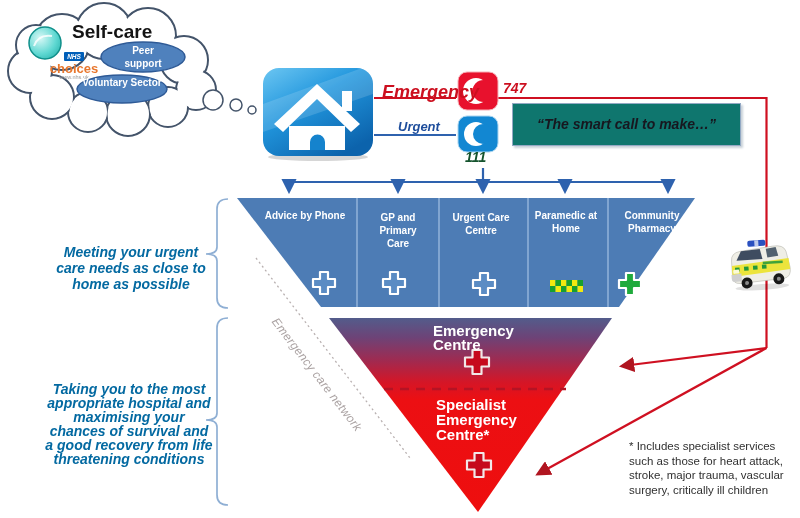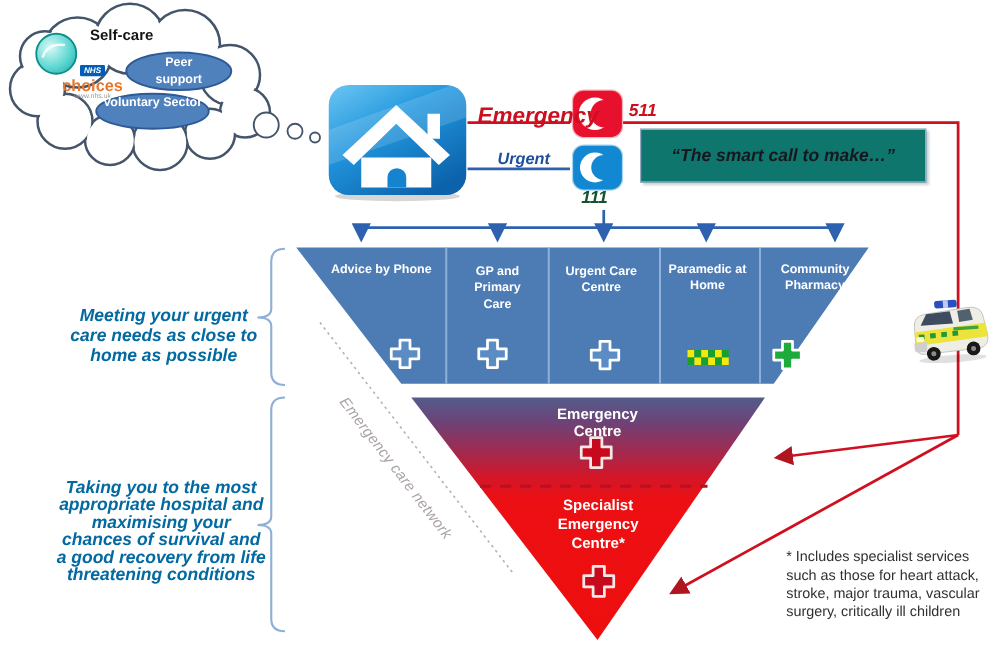--- a/index.html
+++ b/index.html
@@ -3,21 +3,21 @@
 <meta charset="utf-8">
 <style>
   html,body{margin:0;padding:0;background:#fff;}
   #canvas{
     position:relative;width:800px;height:518px;overflow:hidden;background:#ffffff;
     font-family:"Liberation Sans","DejaVu Sans",sans-serif;
   }
   .txt{position:absolute;}
   .bi{font-weight:bold;font-style:italic;}
   .colhead{color:#fff;font-weight:bold;font-size:10px;line-height:13px;text-align:center;}
-  .tiercap{color:#fff;font-weight:bold;font-size:12px;text-align:center;}
+  .tiercap{color:#fff;font-weight:bold;font-size:15px;}
   .note{font-weight:bold;font-style:italic;color:#0369a1;font-size:14px;text-align:center;}
   .num{font-size:14px;font-weight:bold;font-style:italic;}
   svg{position:absolute;left:0;top:0;}
 </style>
 </head>
 <body>
 
 <div id="canvas">
 
   <svg width="800" height="518" viewBox="0 0 800 518">
@@ -188,33 +188,33 @@
       <rect x="34" y="23" width="20" height="2.5" fill="#22983a" opacity="0.85"></rect>
       <path d="M2,34 L12,33 L12,41 L4,41 Q2,41 2,38 Z" fill="#cfcfcf"></path>
       <rect x="4" y="29" width="6" height="4" rx="1" fill="#fafad8"></rect>
       <circle cx="17" cy="43" r="5.5" fill="#181818"></circle>
         <circle cx="17" cy="43" r="2" fill="#8a8a8a"></circle>
       <circle cx="49" cy="41" r="5.5" fill="#181818"></circle>
         <circle cx="49" cy="41" r="2" fill="#8a8a8a"></circle>
     </g>
   </svg>
 
-  <div class="txt" style="left:72px;top:21px;font-size:12px;font-weight:bold;color:#141414;">Self-care</div>
+  <div class="txt" style="left:72px;top:21px;font-size:19px;font-weight:bold;color:#141414;">Self-care</div>
 
   <div class="txt" style="left:44px;top:45px;width:60px;text-align:center;">
     <span style="display:inline-block;background:#005eb8;color:#fff;font-size:6.5px;font-weight:bold;font-style:italic;padding:1px 3px;border-radius:1px;">NHS</span>
     <div style="color:#e8772d;font-weight:bold;font-size:13px;line-height:11px;">choices</div>
     <div style="color:#999;font-size:5.5px;">www.nhs.uk</div>
   </div>
 
   <div class="txt colhead" style="left:113px;top:44px;width:60px;">Peer support</div>
   <div class="txt colhead" style="left:82px;top:76px;width:80px;">Voluntary Sector</div>
 
   <div class="txt bi" style="left:382px;top:82px;font-size:18px;color:#cc0f1f;">Emergency</div>
-  <div class="txt num" style="left:503px;top:80px;color:#cc0f1f;">511</div>
+  <div class="txt num" style="left:503px;top:80px;color:#cc0f1f;">747</div>
   <div class="txt bi" style="left:398px;top:119px;font-size:13px;color:#1f4e9c;">Urgent</div>
   <div class="txt num" style="left:465px;top:149px;color:#14532d;">111</div>
 
   <div class="txt" style="left:512px;top:103px;width:227px;height:41px;background:#0f766e;border:1.5px solid #93a9c4;box-shadow:2px 2px 2px rgba(120,140,160,.4);">
     <div class="bi" style="font-size:14px;color:#17171f;text-align:center;line-height:40px;">“The smart call to make…”</div>
   </div>
 
   <div class="txt colhead" style="left:262px;top:209px;width:86px;">Advice by Phone</div>
   <div class="txt colhead" style="left:368px;top:211px;width:60px;">GP and Primary Care</div>
   <div class="txt colhead" style="left:526px;top:209px;width:80px;">Paramedic at Home</div>

